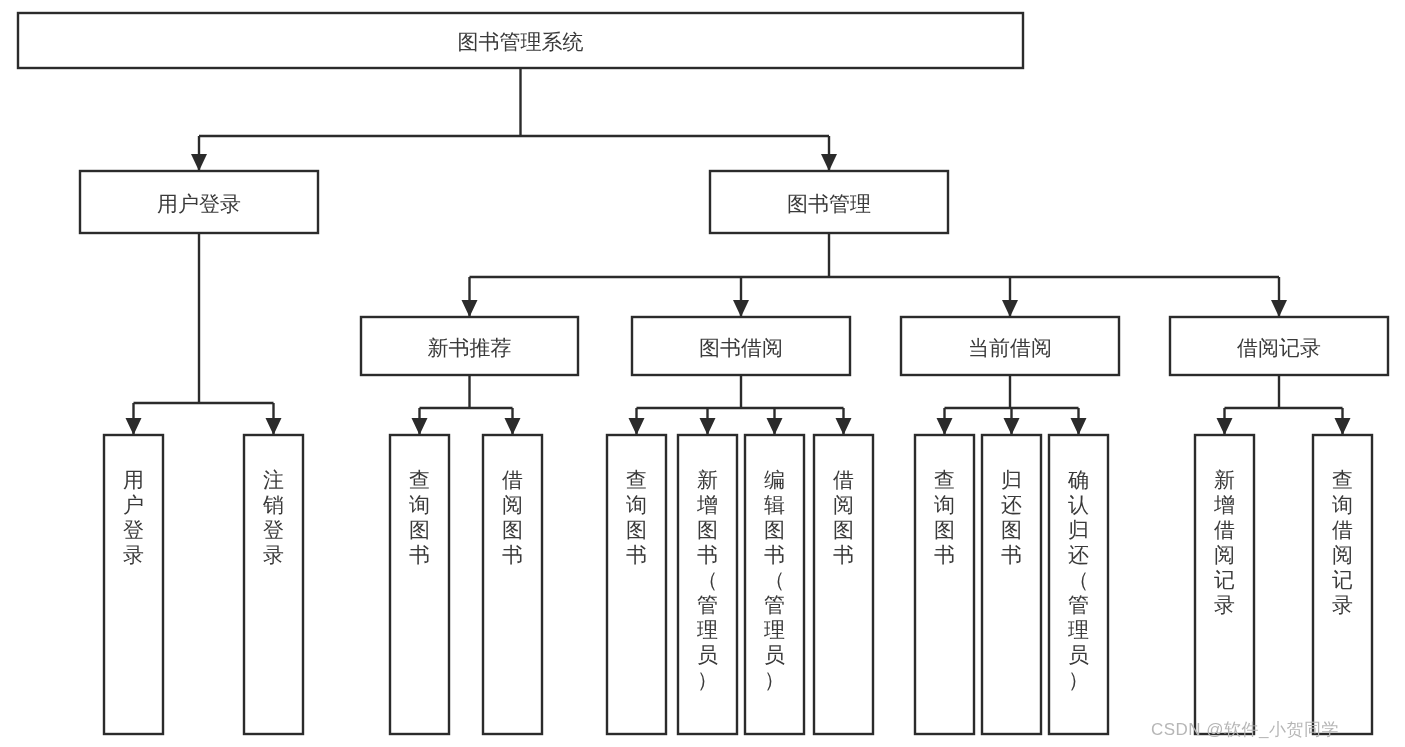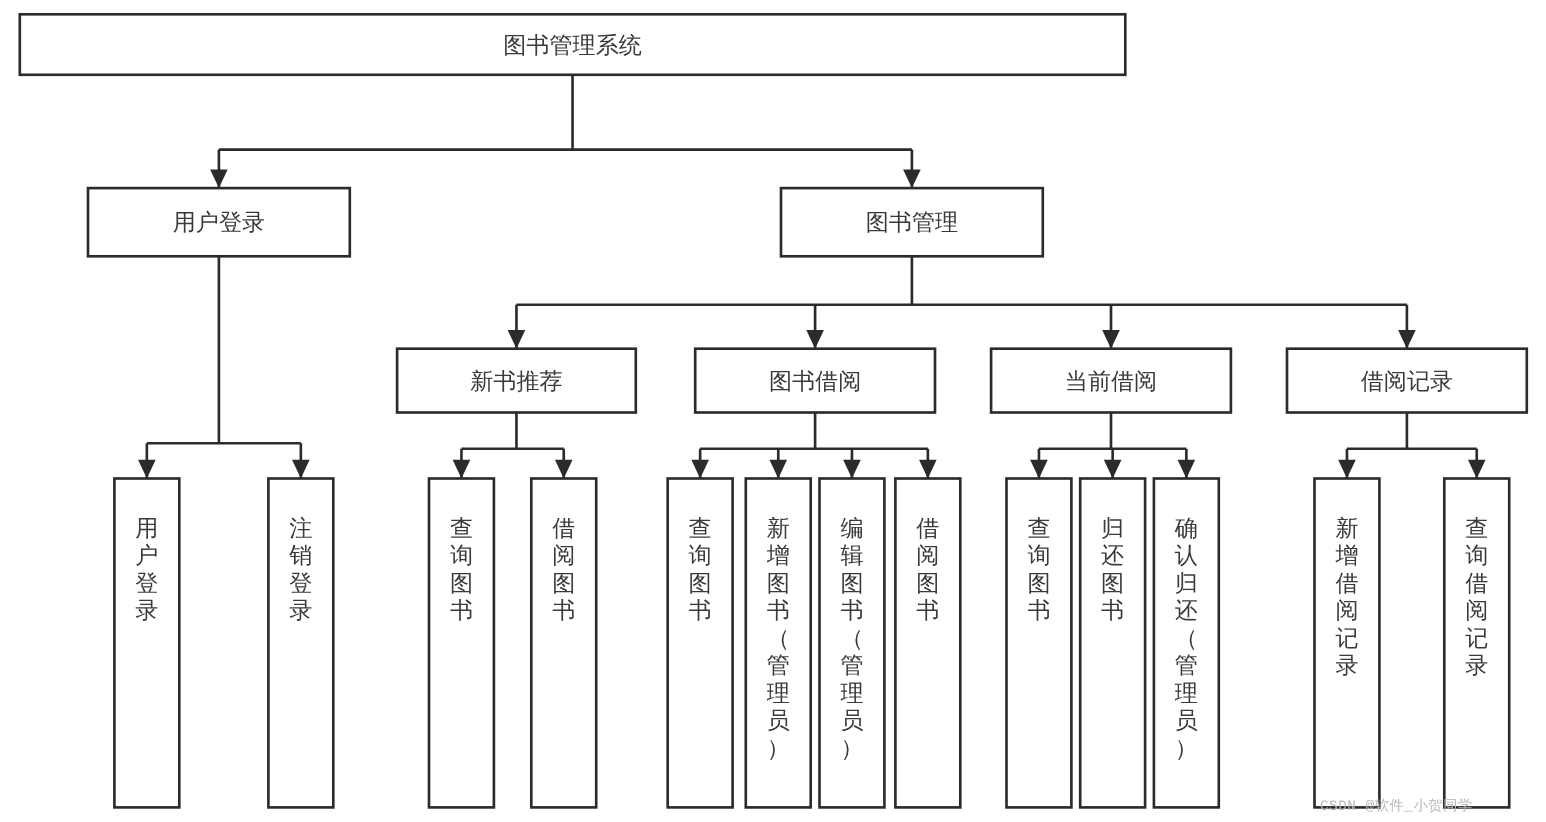--- a/index.html
+++ b/index.html
@@ -50,22 +50,22 @@
     fill: none;
   }
   .arrow-head {
     fill: #2b2b2b;
     stroke: none;
   }
   .watermark {
     position: absolute;
     right: 8px;
     bottom: 6px;
-    font-family: Liberation Mono, monospace;
-    font-size: 13px;
+    font-family: Liberation Sans, sans-serif;
+    font-size: 17px;
     color: #b6b6b6;
     white-space: nowrap;
     letter-spacing: 0.5px;
     pointer-events: none;
   }
 </style>
 </head>
 <body>
 
 <div id="diagram-root">

